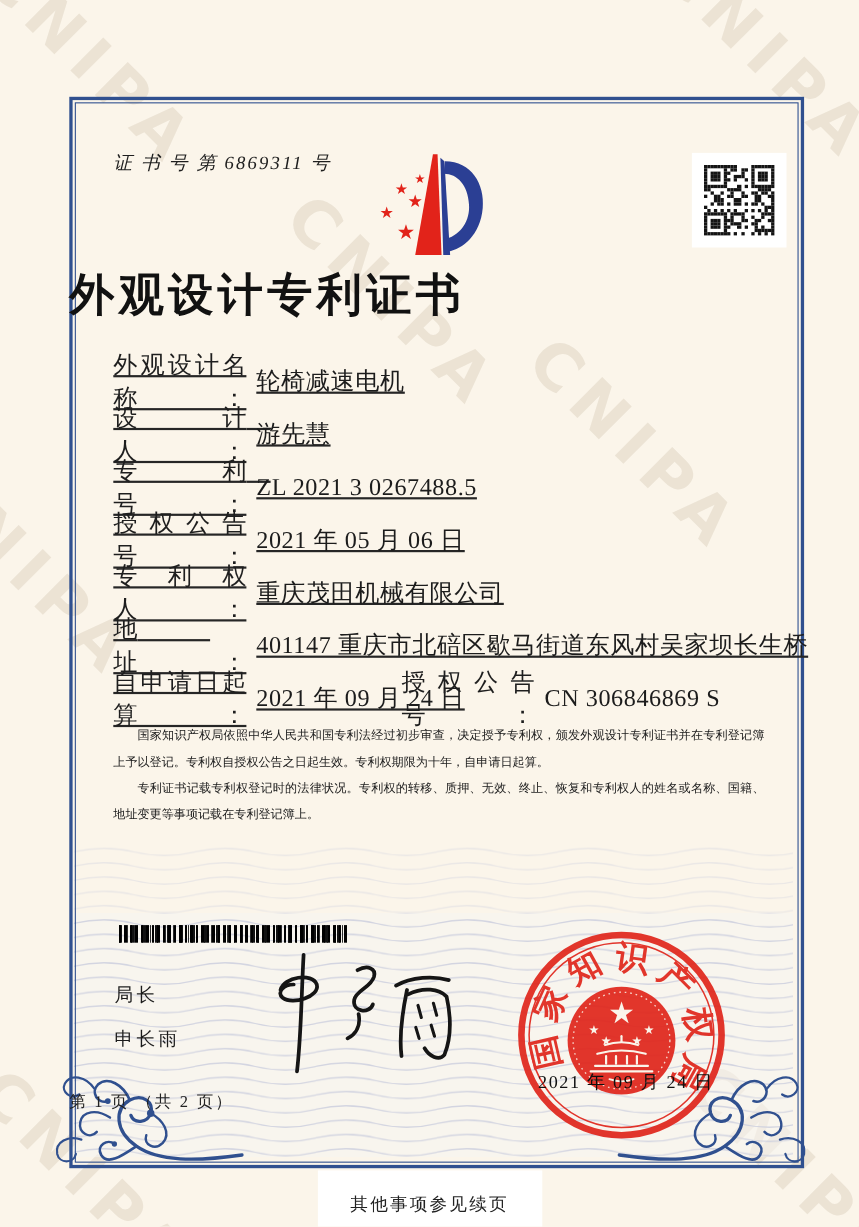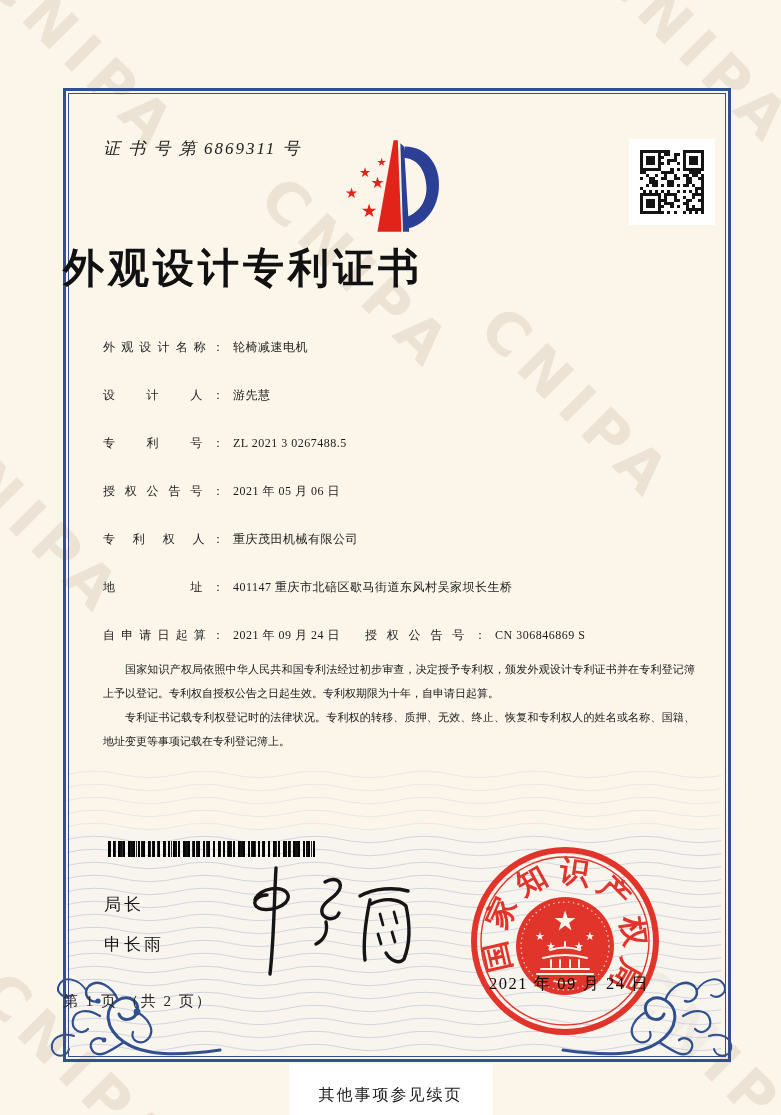--- a/index.html
+++ b/index.html
@@ -39,21 +39,21 @@
     background:#ffffff;z-index:4;display:flex;align-items:center;justify-content:center;
   }
   .qr-grid{width:64px;height:64px;display:grid;grid-template-columns:repeat(21,1fr);grid-template-rows:repeat(21,1fr);}
   .qm{background:transparent;}
   .qm.on{background:#141414;}
   .title{
     position:absolute;left:63px;top:241px;width:662px;z-index:4;
     text-align:left;font-size:41px;font-weight:700;letter-spacing:4px;color:#111;
   }
   
-  .fields{position:absolute;left:103px;top:323px;width:600px;z-index:4;font-size:12px;}
+  .fields{position:absolute;left:103px;top:323px;width:600px;z-index:4;font-size:22px;text-decoration:underline;}
   .frow{height:48px;display:flex;align-items:center;position:relative;}
   .flabel{
     display:inline-block;width:121px;
     text-align:justify;text-align-last:justify;
     color:#1e1e1e;flex:0 0 121px;
   }
   .fvalue{margin-left:9px;letter-spacing:0.5px;color:#1c1c1c;white-space:nowrap;text-align:center;}
   .grant2{position:absolute;left:262px;top:0;height:48px;display:flex;align-items:center;}
   
   .body-text{

